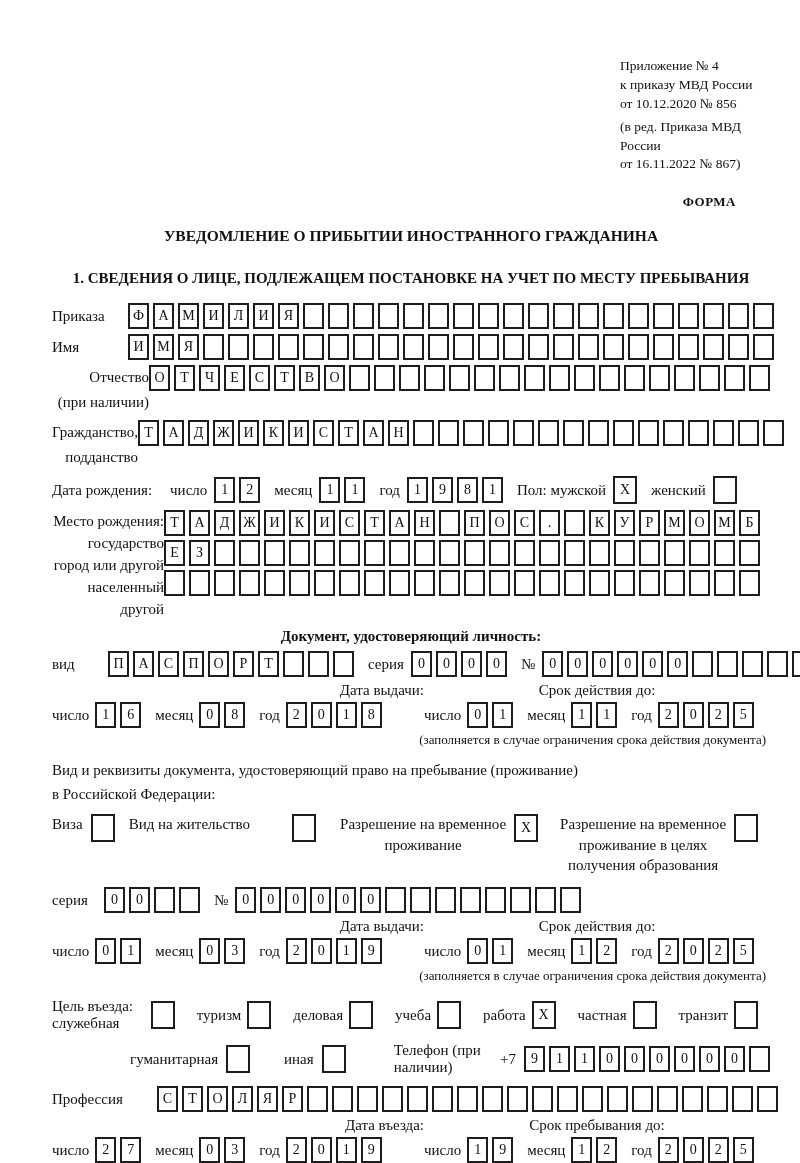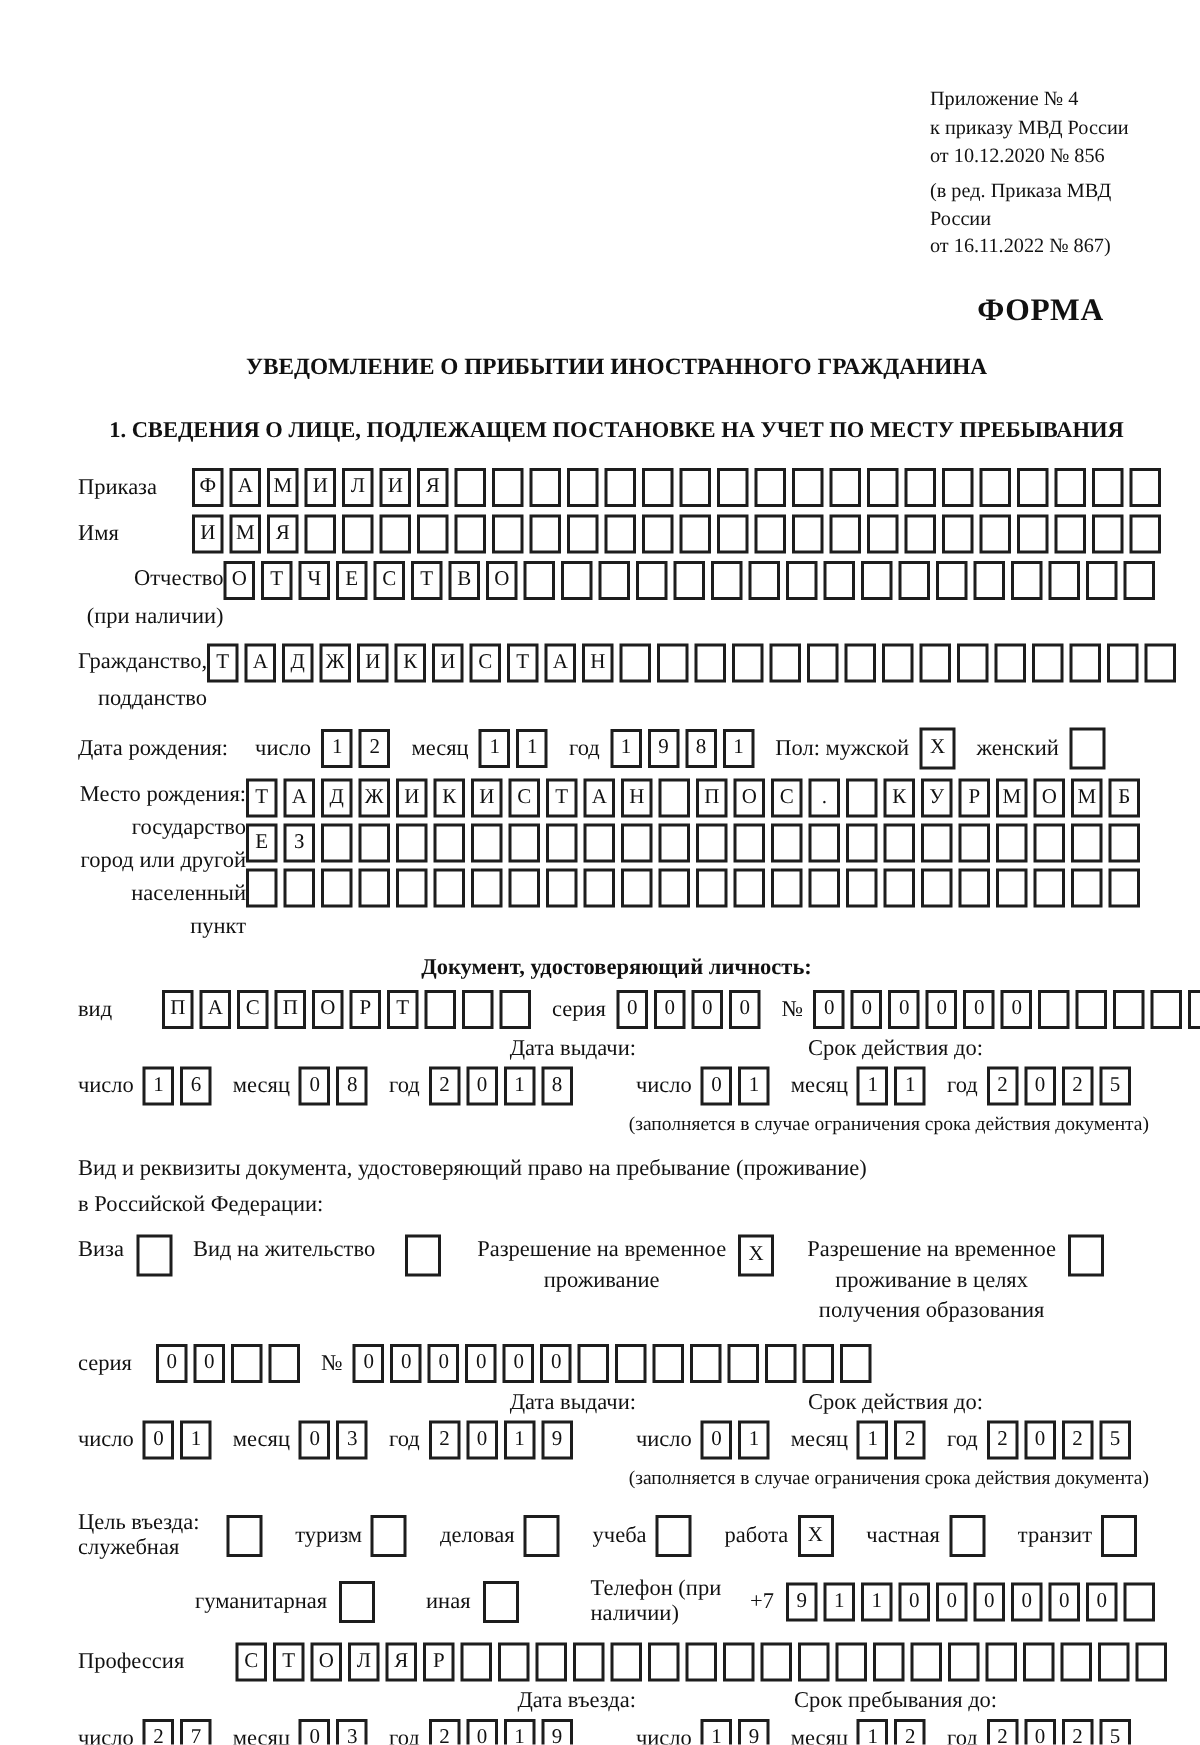--- a/index.html
+++ b/index.html
@@ -4,21 +4,21 @@
 <style>
   html,body{margin:0;padding:0;}
   body{
     width:800px;height:1163px;overflow:hidden;background:#ffffff;color:#111;
     font-family:"Liberation Serif","DejaVu Serif",serif;font-size:15px;
   }
   .page{box-sizing:border-box;width:800px;height:1067px;padding:57px 30px 0 52px;}
   
   .annex{margin-left:568px;font-size:13.5px;line-height:1.4;}
   .annex .amend{margin-top:4px;}
-  .forma{font-weight:bold;text-align:right;padding-right:34px;margin-top:20px;font-size:21px;letter-spacing:.5px;}
+  .forma{font-weight:bold;text-align:right;padding-right:34px;margin-top:20px;font-size:13px;letter-spacing:.5px;}
   .title{font-weight:bold;text-align:center;margin-top:14px;font-size:15.5px;line-height:1.55;}
   .uline{display:inline-block;width:58px;border-bottom:2px solid #333;margin-left:10px;vertical-align:baseline;}
   .sec-heading{font-weight:bold;text-align:center;margin-top:22px;margin-bottom:16px;font-size:15px;}
   
   .row{display:flex;align-items:center;margin-bottom:5px;}
   .row.start{align-items:flex-start;}
   .lbl{flex:0 0 auto;}
   .w76{width:76px;}.w100{width:100px;}.w112{width:112px;}.w105{width:105px;}
   .lbl2{line-height:25px;text-align:right;}
   .cells{display:inline-flex;flex:0 0 auto;gap:4px;flex-wrap:nowrap;}
@@ -238,21 +238,21 @@
     <span class="cells box">
         <span class="cell"></span>
       </span>
   </div>
 
   <div class="row start" style="margin-top:6px;">
     <div class="lbl2 w112" style="line-height:22px;">
       <div>Место рождения:</div>
       <div>государство</div>
       <div>город или другой</div>
-      <div>населенный пункт</div>
+      <div>населенный другой</div>
     </div>
     <div class="stack">
       <div class="cells">
           <span class="cell">Т</span>
           <span class="cell">А</span>
           <span class="cell">Д</span>
           <span class="cell">Ж</span>
           <span class="cell">И</span>
           <span class="cell">К</span>
           <span class="cell">И</span>
@@ -419,21 +419,21 @@
     <div>в Российской Федерации:</div>
   </div>
 
   <div class="permit-row">
     <div class="pitem">
       <span class="plabel">Виза</span>
       <span class="cells box">
           <span class="cell"></span>
         </span>
     </div>
-    <div class="pitem" style="margin-right:24px;">
+    <div class="pitem" style="margin-right:24px;gap:22px;">
       <span class="plabel" style="margin-right:20px;">Вид на жительство</span>
       <span class="cells box">
           <span class="cell"></span>
         </span>
     </div>
     <div class="pitem" style="margin-right:22px;">
       <span class="plabel c">
         <div>Разрешение на временное</div>
         <div>проживание</div>
       </span>

